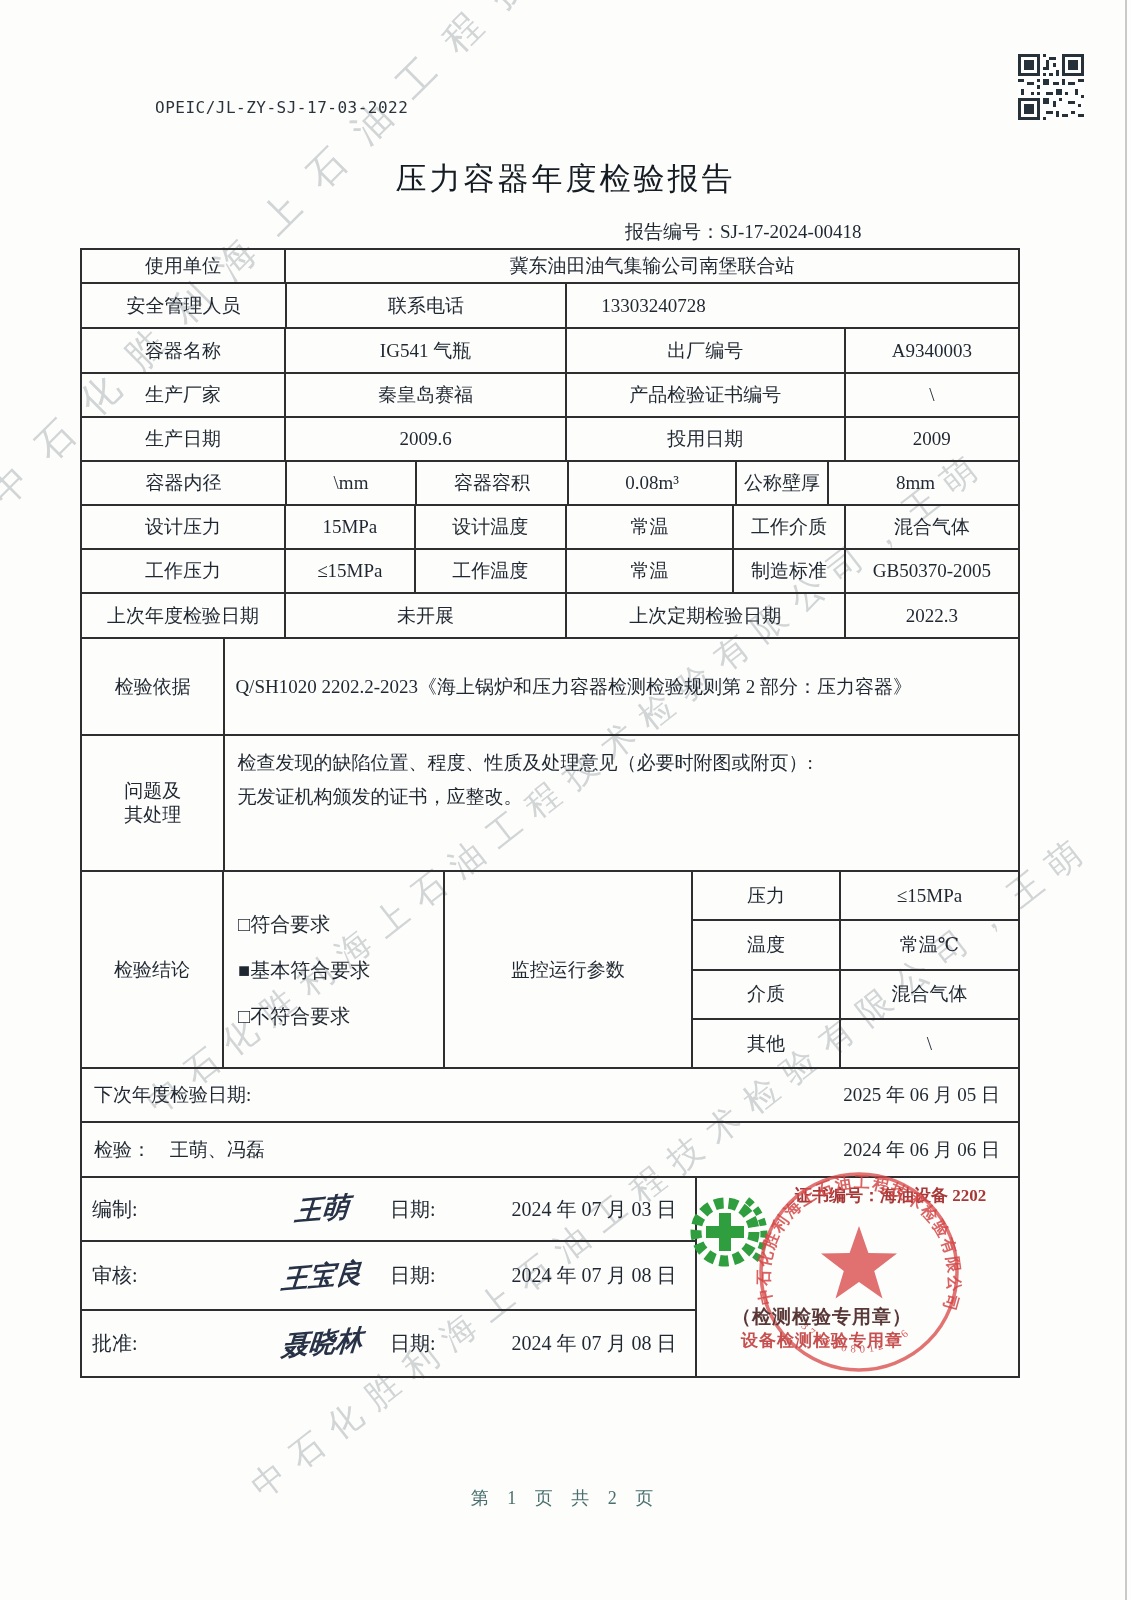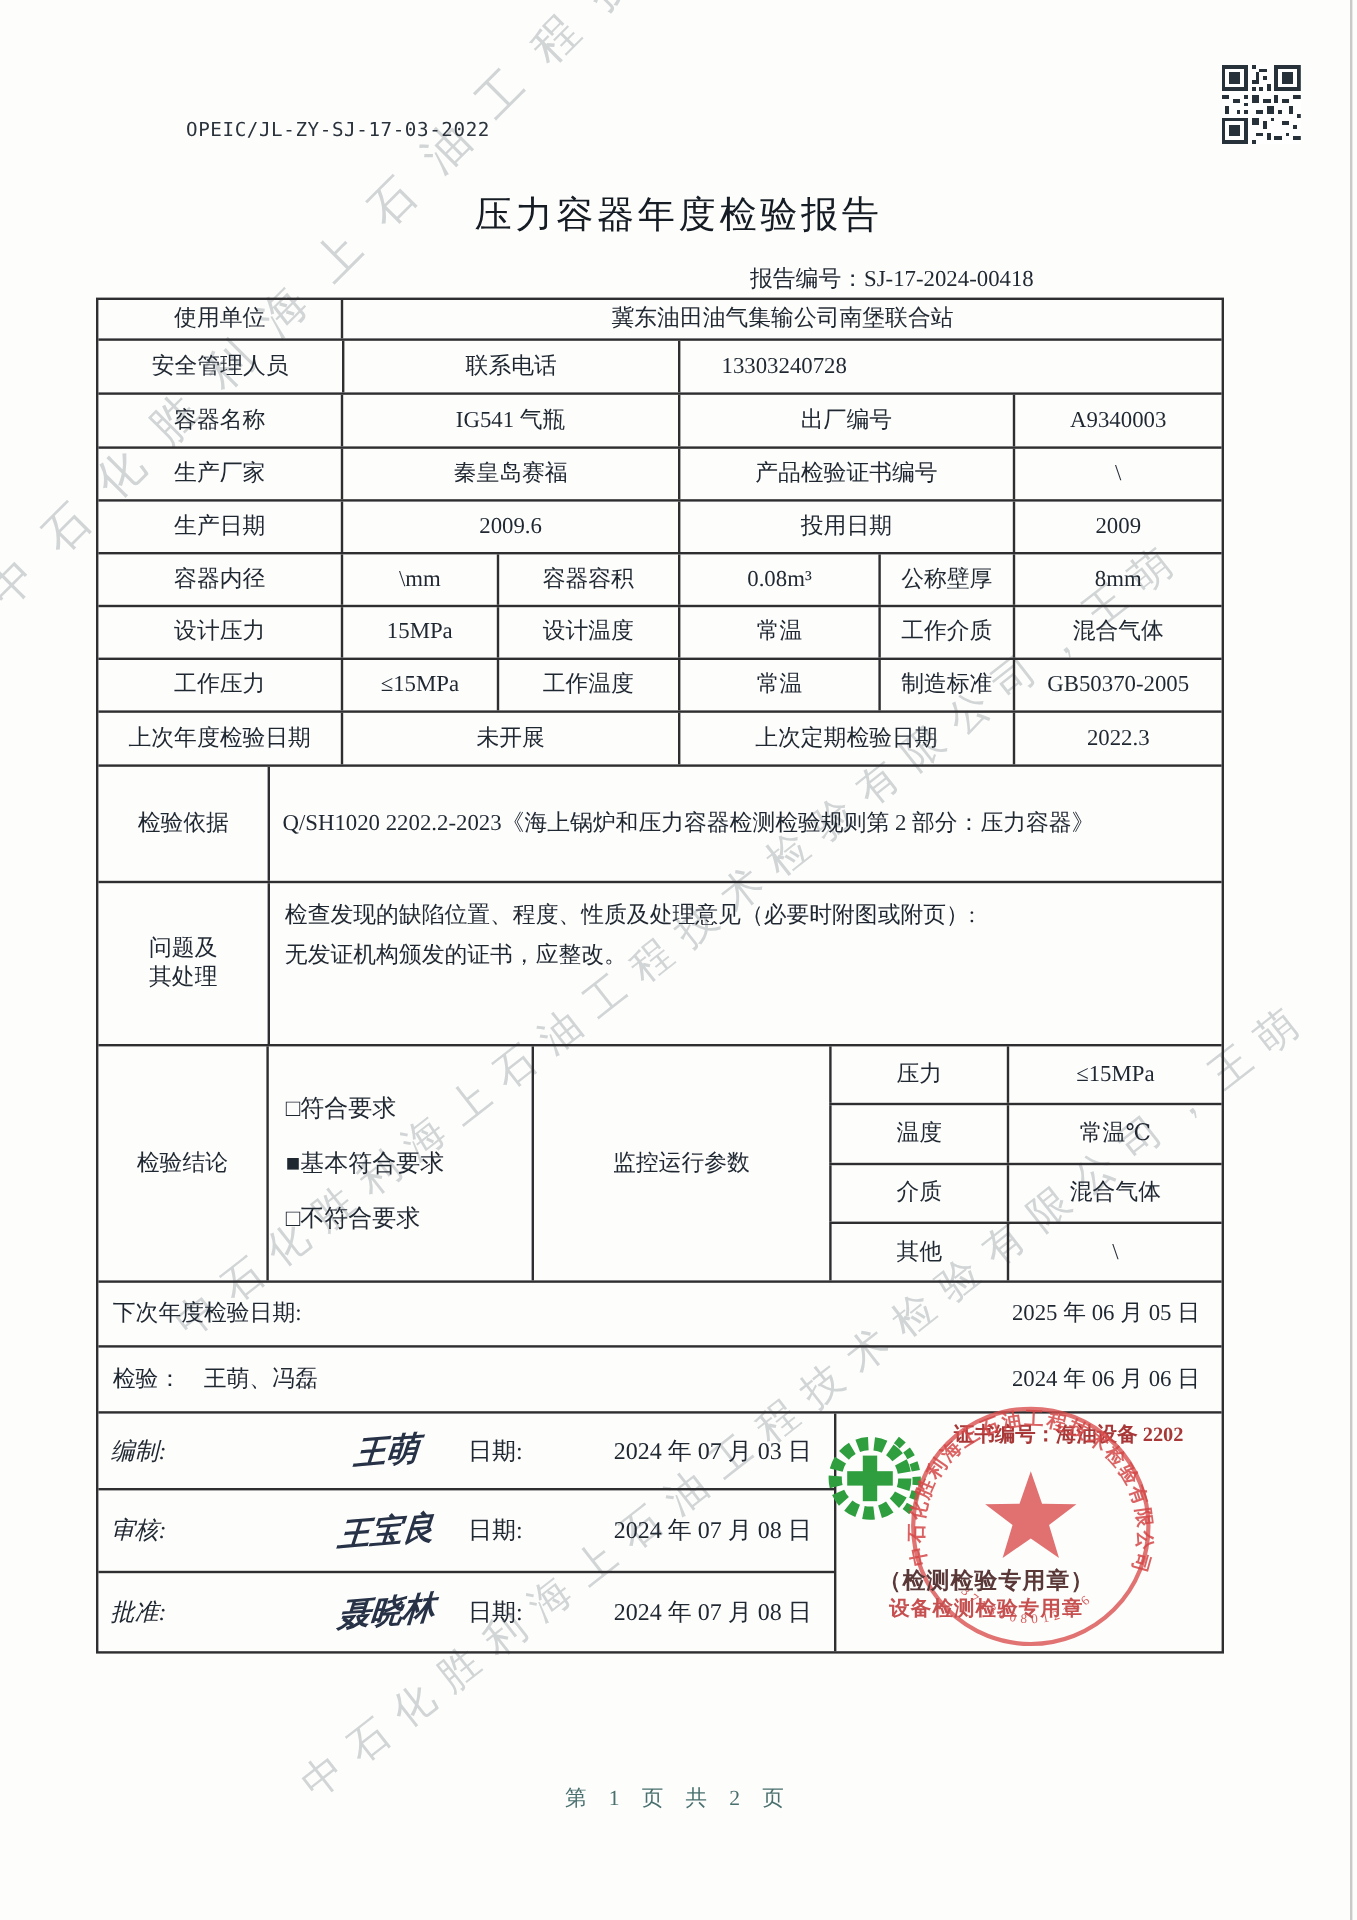--- a/index.html
+++ b/index.html
@@ -25,21 +25,21 @@
   .issues-body{display:flex;flex-direction:column;align-items:flex-start;justify-content:flex-start;padding-top:10px;}
   .issues-body div{line-height:1.8;}
   .checks{flex-direction:column;align-items:flex-start;justify-content:center;padding-left:14px;font-size:20px;}
   .checks div{line-height:2.3;}
   .sub{display:flex;flex-direction:column;flex:1;}
   .subrow{display:flex;border-top:2px solid #2e2e30;box-sizing:border-box;flex:1;}
   .subrow.first{border-top:none;}
   .wide{justify-content:space-between;padding:0 18px 0 12px;}
   .sigrow{display:flex;align-items:center;border-top:2px solid #2e2e30;box-sizing:border-box;position:relative;}
   .sigrow.first{border-top:none;}
-  .sig-label{position:absolute;left:10px;font-size:20px;font-style:italic;}
+  .sig-label{position:absolute;left:10px;font-size:20px;}
   .sig-name{position:absolute;left:140px;width:200px;text-align:center;font-size:27px;font-style:italic;
             font-weight:bold;color:#273247;transform:rotate(-5deg) skewX(-10deg);
             font-family:"DejaVu Serif",serif;}
   .sig-date-label{position:absolute;left:308px;font-size:20px;}
   .sig-date{position:absolute;left:382px;width:260px;text-align:center;font-size:20px;}
   .stamp-cell{position:relative;border-left:2px solid #2e2e30;box-sizing:border-box;}
   .cert-no{position:absolute;left:98px;top:6px;width:230px;font-size:17px;font-weight:bold;color:#a83838;white-space:nowrap;}
   .stamp-line1{position:absolute;left:0px;top:126px;width:250px;text-align:center;font-size:19px;
                font-weight:bold;color:#5a3838;letter-spacing:1px;}
   .stamp-line2{position:absolute;left:0px;top:151px;width:250px;text-align:center;font-size:17px;
@@ -151,21 +151,21 @@
       <div class="cell" style="width:282px">2009.6</div>
       <div class="cell" style="width:280px">投用日期</div>
       <div class="cell" style="width:175px">2009</div>
     </div>
 
     <div class="trow" style="height:44px">
       <div class="cell nb" style="width:203px">容器内径</div>
       <div class="cell" style="width:130px">\mm</div>
       <div class="cell" style="width:152px">容器容积</div>
       <div class="cell" style="width:168px">0.08m³</div>
-      <div class="cell" style="width:112px">公称壁厚</div>
+      <div class="cell" style="width:92px">公称壁厚</div>
       <div class="cell" style="width:175px">8mm</div>
     </div>
 
     <div class="trow" style="height:44px">
       <div class="cell nb" style="width:203px">设计压力</div>
       <div class="cell" style="width:130px">15MPa</div>
       <div class="cell" style="width:152px">设计温度</div>
       <div class="cell" style="width:168px">常温</div>
       <div class="cell" style="width:112px">工作介质</div>
       <div class="cell" style="width:175px">混合气体</div>

